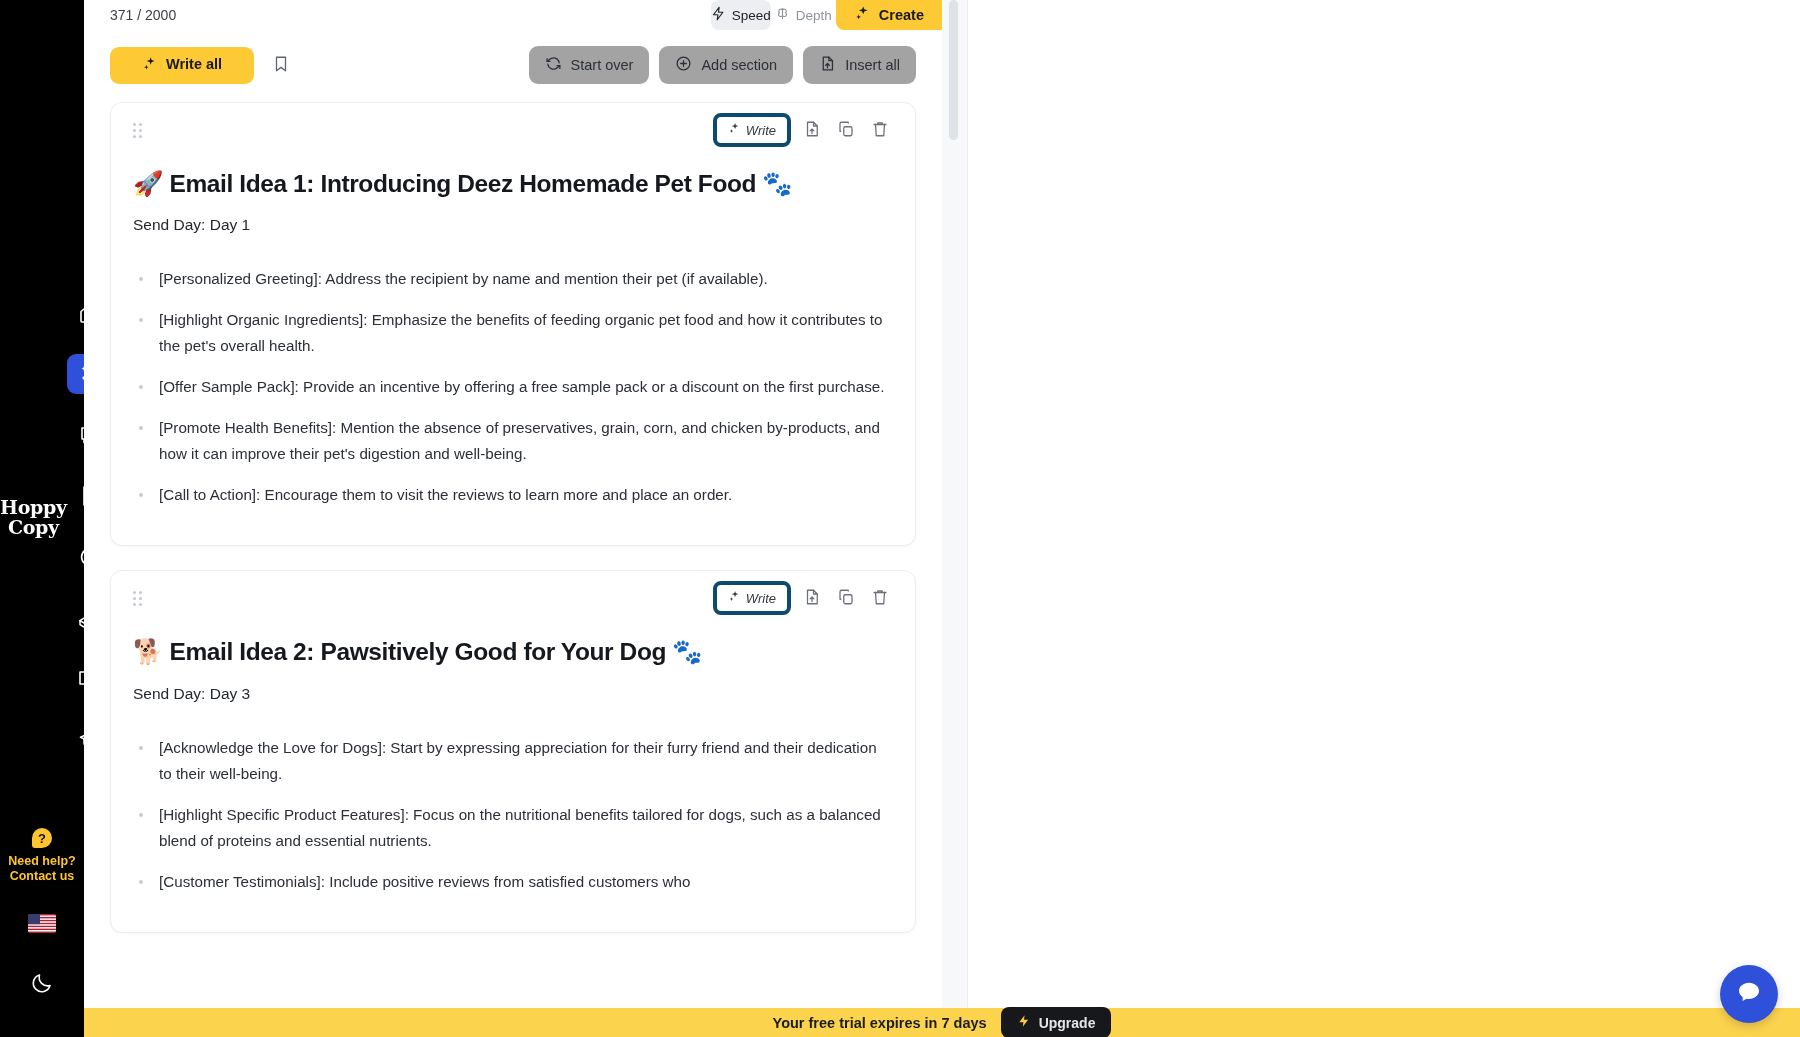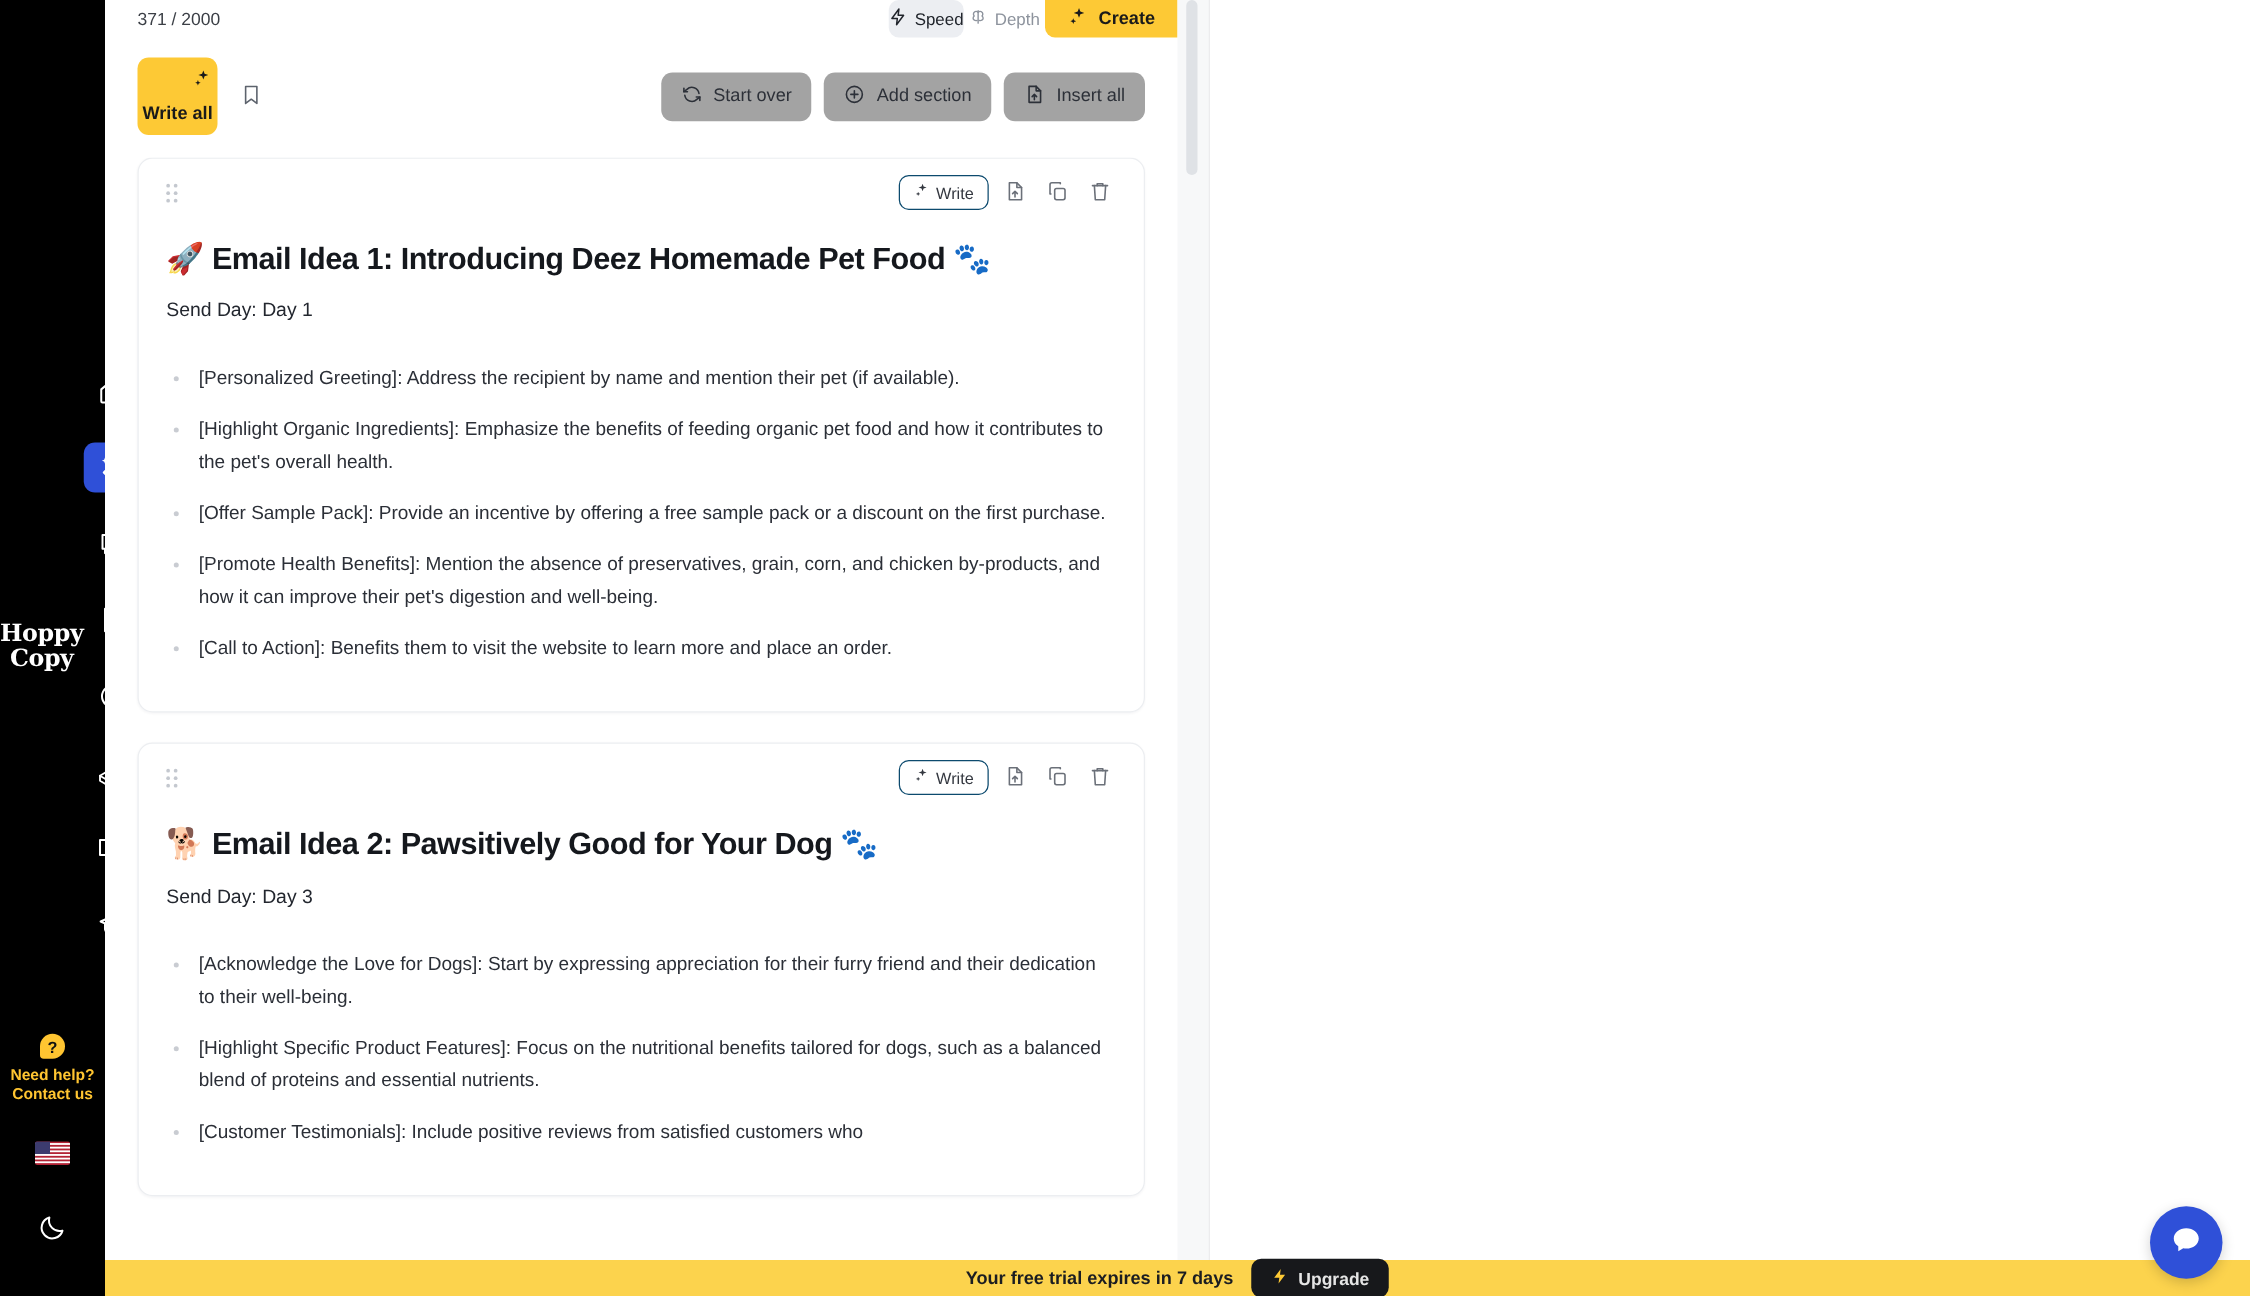--- a/index.html
+++ b/index.html
@@ -105,24 +105,24 @@
     border: none; cursor: pointer;
     border-radius: 0 0 0 8px;
   }
   .actionbar {
     display: flex; align-items: center;
     padding: 16px 26px 0 26px;
     flex: 0 0 auto;
     position: relative;
   }
   .btn-writeall {
-    display: flex; align-items: flex-end; gap: 8px;
+    display: flex; align-items: flex-start; gap: 8px;
     background: #fdc935; color: #1a1a1a;
     font-size: 14.5px; font-weight: 600;
-    padding: 9px 4px; border: none; border-radius: 9px; cursor: pointer; flex-direction: column;
+    padding: 9px 32px; border: none; border-radius: 9px; cursor: pointer;
   }
   .icon-btn-plain {
     width: 34px; height: 34px; margin-left: 10px;
     display: flex; align-items: center; justify-content: center;
     border-radius: 8px; cursor: pointer; background: transparent; border: none;
   }
   .actionbar-right { margin-left: auto; display: flex; align-items: center; gap: 10px; }
   .btn-grey {
     display: flex; align-items: center; gap: 9px;
     background: #a3a3a3; color: #2c3038;
@@ -140,23 +140,23 @@
     margin-bottom: 24px;
     box-shadow: 0 1px 2px rgba(16,24,40,0.04);
     position: relative;
   }
   .card-head { display: flex; align-items: center; height: 26px; }
   .drag-dots { display: grid; grid-template-columns: 3px 3px; gap: 3px; cursor: grab; }
   .drag-dots i { width: 3px; height: 3px; background: #c4c8cf; border-radius: 50%; display: block; }
   .card-head-right { margin-left: auto; display: flex; align-items: center; gap: 8px; }
   .btn-write-sm {
     display: flex; align-items: center; gap: 5px;
-    border: 1px solid #0c4a6e; background: #fff;
+    border: 4px solid #0c4a6e; background: #fff;
     border-radius: 8px; padding: 5px 11px;
-    font-size: 13px; color: #343840; cursor: pointer;
+    font-size: 13px; color: #343840; cursor: pointer; font-style: italic;
   }
   .mini-icon { width: 26px; height: 26px; display: flex; align-items: center; justify-content: center; cursor: pointer; background: none; border: none; }
   .card-title {
     font-size: 24.5px; font-weight: 700; letter-spacing: -0.4px;
     color: #15181d; margin: 26px 0 0 0; line-height: 1.2;
   }
   .sendday { font-size: 15.5px; margin-top: 18px; color: #23272f; }
   .sendday b { font-weight: 400; text-align: center; }
   .bullets { list-style: none; margin-top: 32px; }
   .bullets li {
@@ -472,21 +472,21 @@
         <p class="sendday">
           <b>Send Day:</b>
           <span>Day 1</span>
         </p>
 
         <ul class="bullets">
           <li>[Personalized Greeting]: Address the recipient by name and mention their pet (if available).</li>
           <li>[Highlight Organic Ingredients]: Emphasize the benefits of feeding organic pet food and how it contributes to the pet's overall health.</li>
           <li>[Offer Sample Pack]: Provide an incentive by offering a free sample pack or a discount on the first purchase.</li>
           <li>[Promote Health Benefits]: Mention the absence of preservatives, grain, corn, and chicken by-products, and how it can improve their pet's digestion and well-being.</li>
-          <li>[Call to Action]: Benefits them to visit the website to learn more and place an order.</li>
+          <li>[Call to Action]: Encourage them to visit the reviews to learn more and place an order.</li>
         </ul>
       </section>
 
       <section class="card">
         <div class="card-head">
           <div class="drag-dots">
             <i></i>
               <i></i>
               <i></i>
               <i></i>

